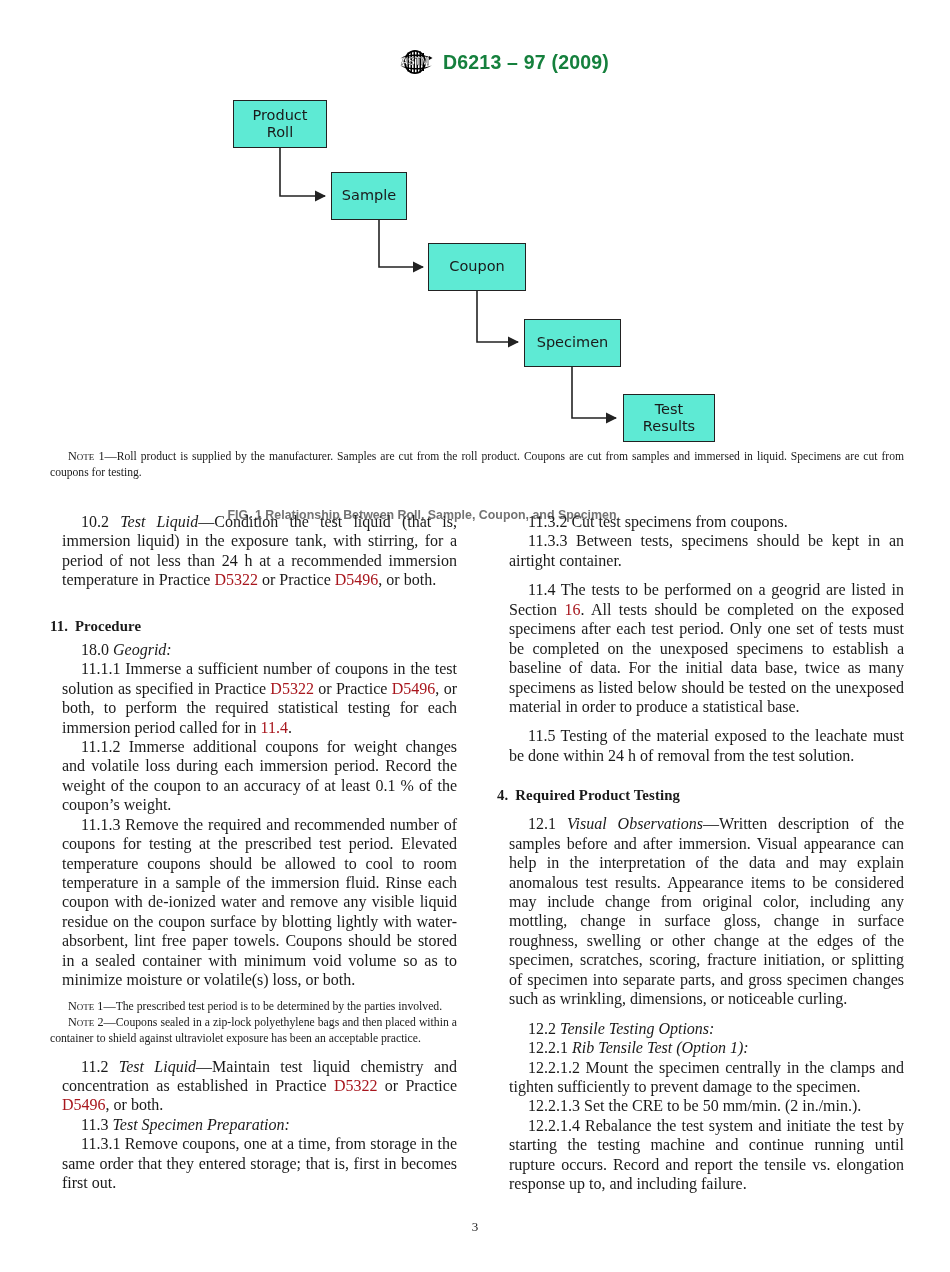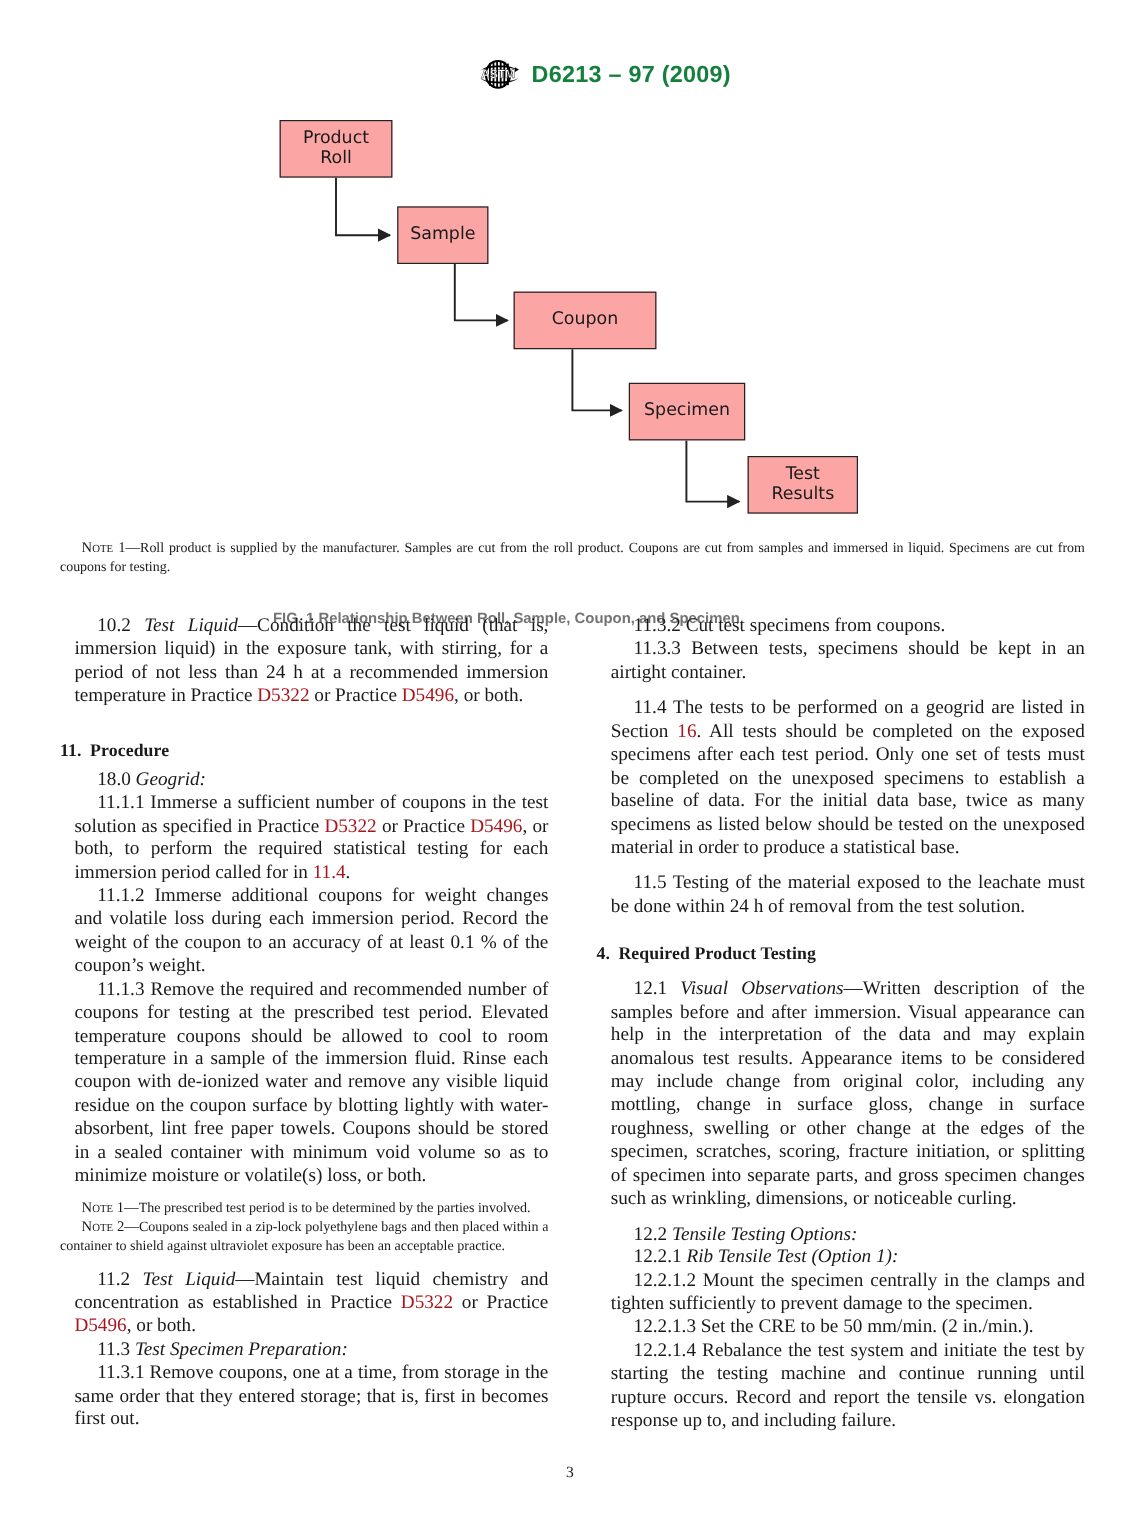--- a/index.html
+++ b/index.html
@@ -46,21 +46,21 @@
   .figure-area {
     position: absolute;
     top: 95px;
     left: 0;
     width: 950px;
     height: 355px;
   }
   .fc-box {
     position: absolute;
     border: 1.4px solid #222;
-    background: #fca5a5;
+    background: #5eead4;
     box-sizing: border-box;
     display: flex;
     align-items: center;
     justify-content: center;
     text-align: center;
     font-family: "DejaVu Sans", "Liberation Sans", sans-serif;
     font-size: 14.5px;
     line-height: 1.18;
     color: #1a1a1a;
   }
@@ -194,29 +194,29 @@
     <div>
       <span>Product</span><br>
       <span>Roll</span>
     </div>
   </div>
 
   <div class="fc-box" style="left:331px; top:77px; width:76px; height:48px;">
     <span>Sample</span>
   </div>
 
-  <div class="fc-box" style="left:428px; top:148px; width:119px; height:48px;">
+  <div class="fc-box" style="left:428px; top:148px; width:98px; height:48px;">
     <span>Coupon</span>
   </div>
 
   <div class="fc-box" style="left:524px; top:224px; width:97px; height:48px;">
     <span>Specimen</span>
   </div>
 
-  <div class="fc-box" style="left:623px; top:285px; width:92px; height:48px;">
+  <div class="fc-box" style="left:623px; top:299px; width:92px; height:48px;">
     <div>
       <span>Test</span><br>
       <span>Results</span>
     </div>
   </div>
 </div>
 
 <div class="fig-note">
   <span class="nlabel">Note 1—</span><span>Roll product is supplied by the manufacturer. Samples are cut from the roll product. Coupons are cut from samples and immersed in liquid. Specimens are cut from coupons for testing.</span>
 </div>

